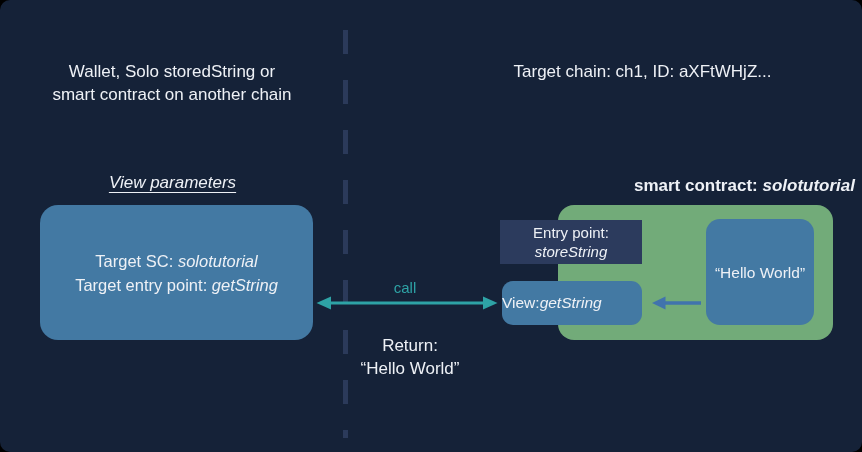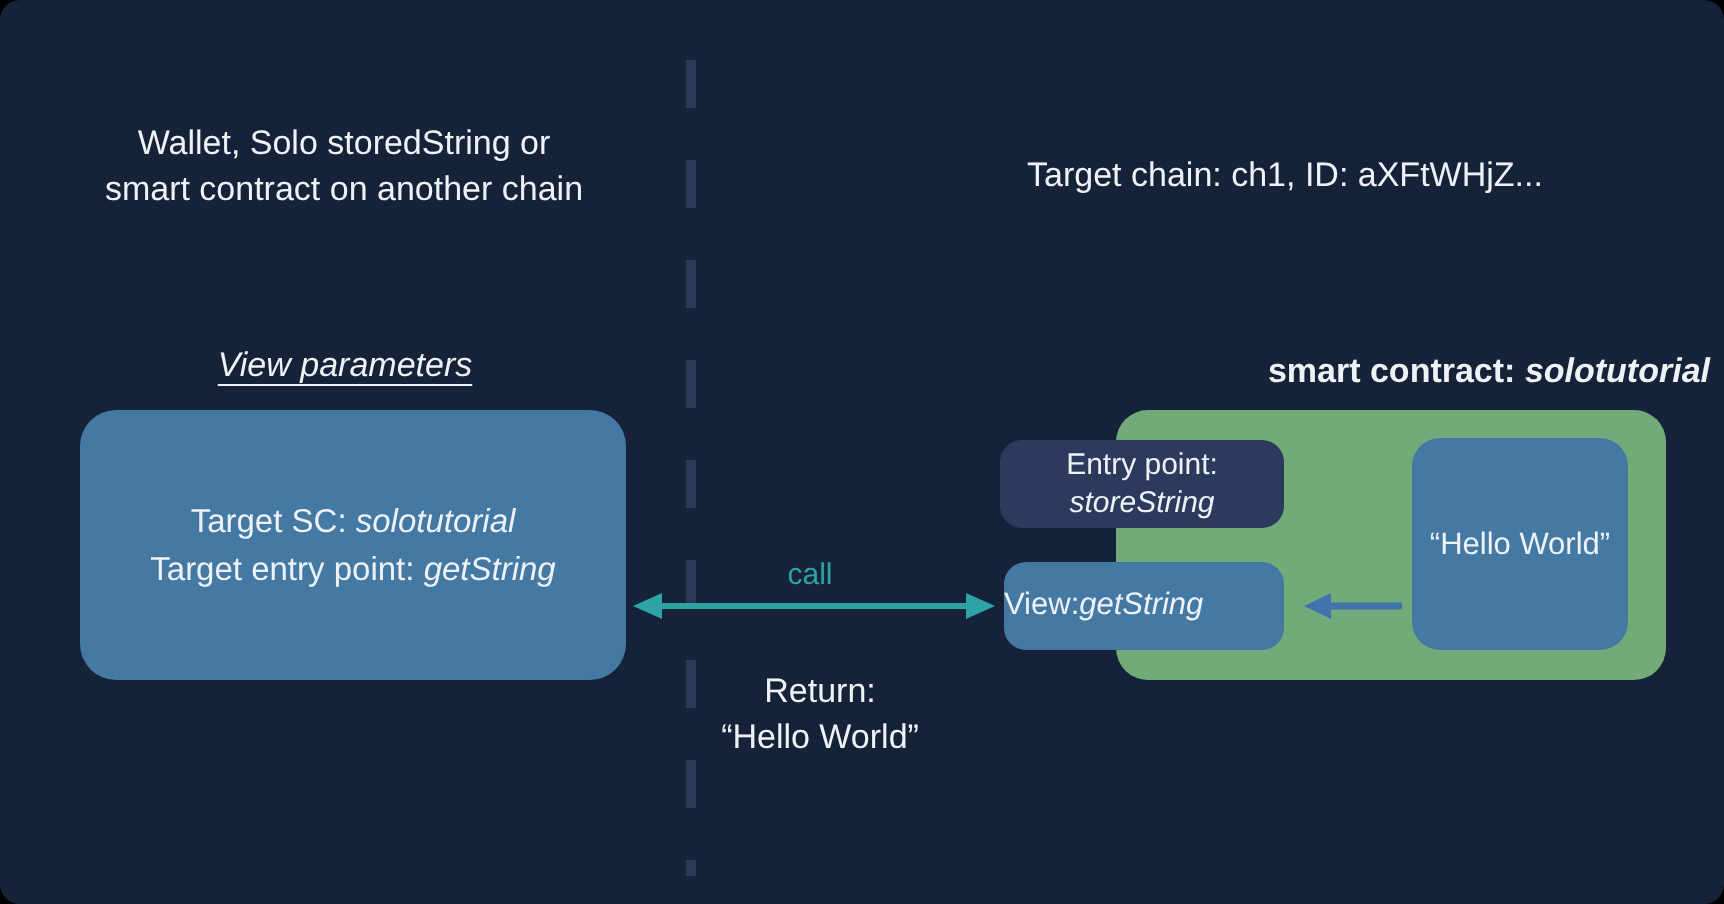--- a/index.html
+++ b/index.html
@@ -59,36 +59,36 @@
     left: 315px; top: 295px; width: 184px; height: 16px;
     color: var(--teal, #2ea3a6);
   }
   .return-label {
     left: 325px; top: 334px; width: 170px;
     font-size: 17px; line-height: 23px; text-align: center;
   }
 
   
   .right-caption {
-    left: 470px; top: 78px; width: 345px;
+    left: 470px; top: 62px; width: 345px;
     font-size: 17px; text-align: center;
   }
   .sc-label {
     left: 558px; top: 176px; width: 297px;
     font-size: 17px; font-weight: 600; text-align: right;
   }
   .green-box {
     left: 558px; top: 205px; width: 275px; height: 135px;
     background: var(--green-box, #72ab79);
     border-radius: 16px;
   }
   .entry-box {
     left: 500px; top: 220px; width: 142px; height: 44px;
     background: var(--navy-box, #2c3b5d);
-    border-radius: 11px;
+    border-radius: 0;
     display: flex; flex-direction: column;
     align-items: center; justify-content: center;
     font-size: 15px; line-height: 19px;
   }
   .view-box {
     left: 502px; top: 281px; width: 140px; height: 44px;
     background: var(--blue-box, #4379a3);
     border-radius: 11px;
     display: flex; align-items: center; justify-content: flex-start;
     font-size: 15.5px;

